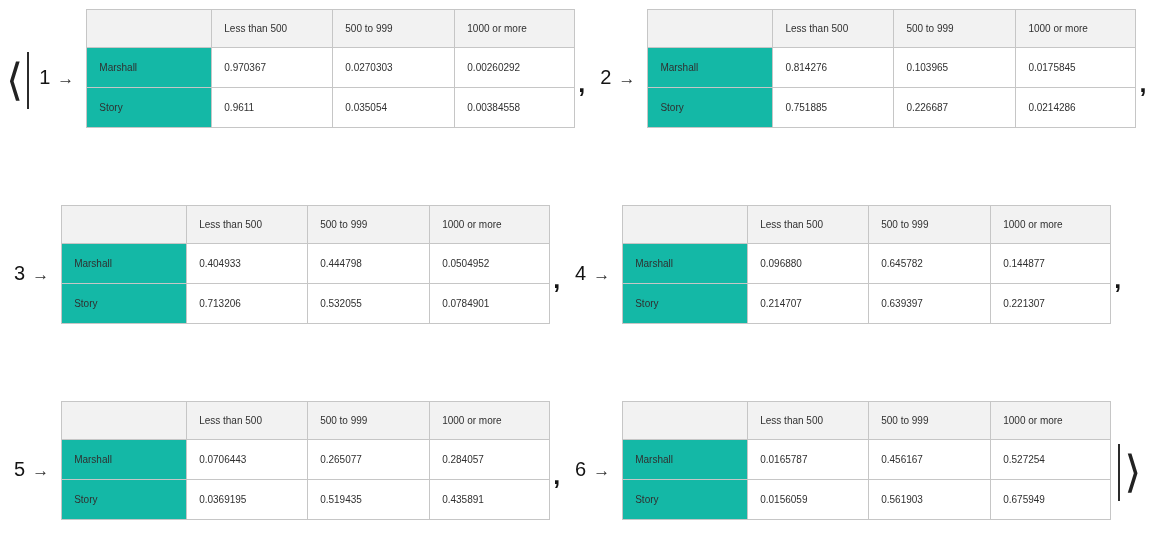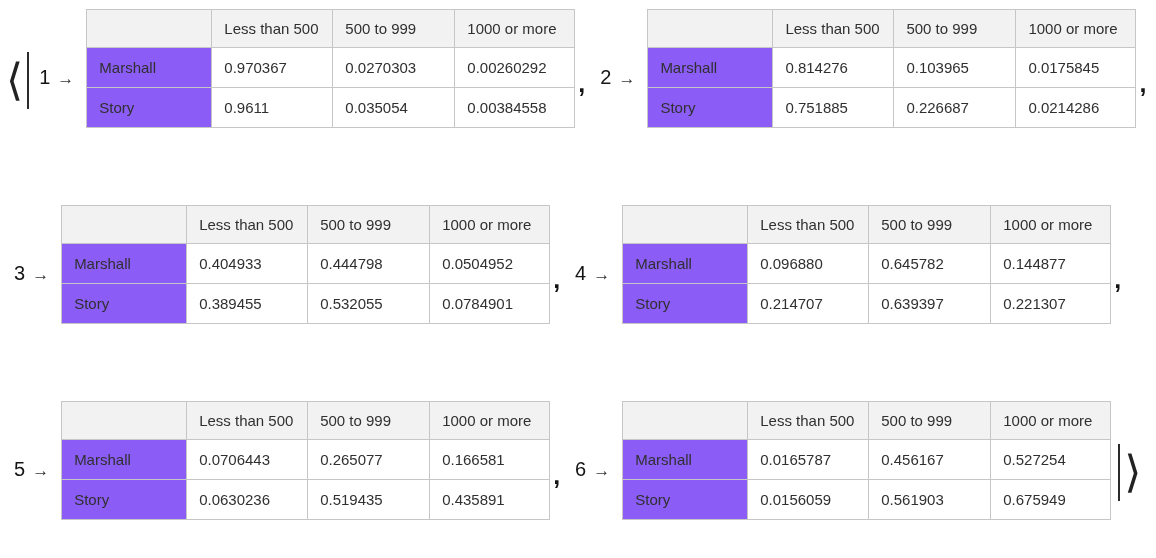--- a/index.html
+++ b/index.html
@@ -24,39 +24,39 @@
     margin-bottom: 76px;
   }
   .row-1 { padding-left: 6px; }
   .row-2, .row-3 { padding-left: 14px; }
 
   
   table.ds {
     border-collapse: collapse;
     table-layout: fixed;
     background: #ffffff;
-    font-size: 15px;
+    font-size: 10px;
     flex: 0 0 auto;
   }
   table.ds th, table.ds td {
     border: 1px solid #c6c6c6;
     padding: 0 12px;
     text-align: left;
     font-weight: 400;
     white-space: nowrap;
     overflow: hidden;
     box-sizing: border-box;
     color: #303030;
   }
   table.ds thead th {
     height: 38px;
     background: #f2f2f2;
   }
   table.ds tbody td { height: 40px; }
-  table.ds td.rowlabel { background: #8b5cf6; }
+  table.ds td.rowlabel { background: #14b8a6; }
   col.c0 { width: 125px; }
   col.c1 { width: 121px; }
   col.c2 { width: 122px; }
   col.c3 { width: 120px; }
 
   
   .rule-label {
     display: flex;
     align-items: baseline;
     gap: 7px;
@@ -215,21 +215,21 @@
       </thead>
       <tbody>
         <tr>
           <td class="rowlabel">Marshall</td>
           <td>0.404933</td>
           <td>0.444798</td>
           <td>0.0504952</td>
         </tr>
         <tr>
           <td class="rowlabel">Story</td>
-          <td>0.389455</td>
+          <td>0.713206</td>
           <td>0.532055</td>
           <td>0.0784901</td>
         </tr>
       </tbody>
     </table>
 
     <span class="comma mid">,</span>
 
     <span class="rule-label">
       <span class="rule-key">4</span>
@@ -290,25 +290,25 @@
           <th>Less than 500</th>
           <th>500 to 999</th>
           <th>1000 or more</th>
         </tr>
       </thead>
       <tbody>
         <tr>
           <td class="rowlabel">Marshall</td>
           <td>0.0706443</td>
           <td>0.265077</td>
-          <td>0.166581</td>
-        </tr>
-        <tr>
-          <td class="rowlabel">Story</td>
-          <td>0.0630236</td>
+          <td>0.284057</td>
+        </tr>
+        <tr>
+          <td class="rowlabel">Story</td>
+          <td>0.0369195</td>
           <td>0.519435</td>
           <td>0.435891</td>
         </tr>
       </tbody>
     </table>
 
     <span class="comma mid">,</span>
 
     <span class="rule-label">
       <span class="rule-key">6</span>

